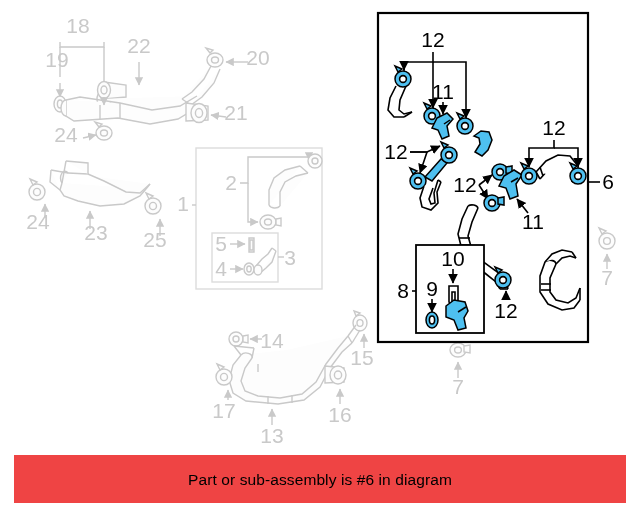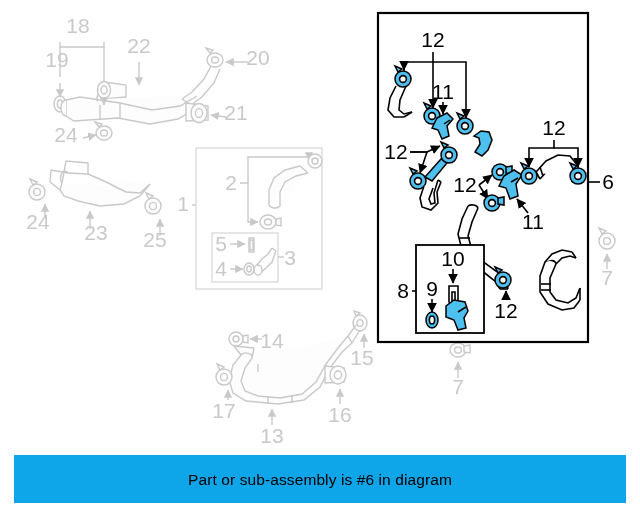--- a/index.html
+++ b/index.html
@@ -26,21 +26,21 @@
     width: 640px;
     height: 455px;
     display: block;
   }
   .banner {
     position: absolute;
     left: 14px;
     top: 455px;
     width: 612px;
     height: 48px;
-    background: #0ea5e9;
+    background: #ef4444;
     display: flex;
     flex-direction: column;
     align-items: center;
     justify-content: center;
     color: #000000;
     font-size: 15.5px;
     line-height: 19px;
     letter-spacing: 0.1px;
     text-align: center;
   }

